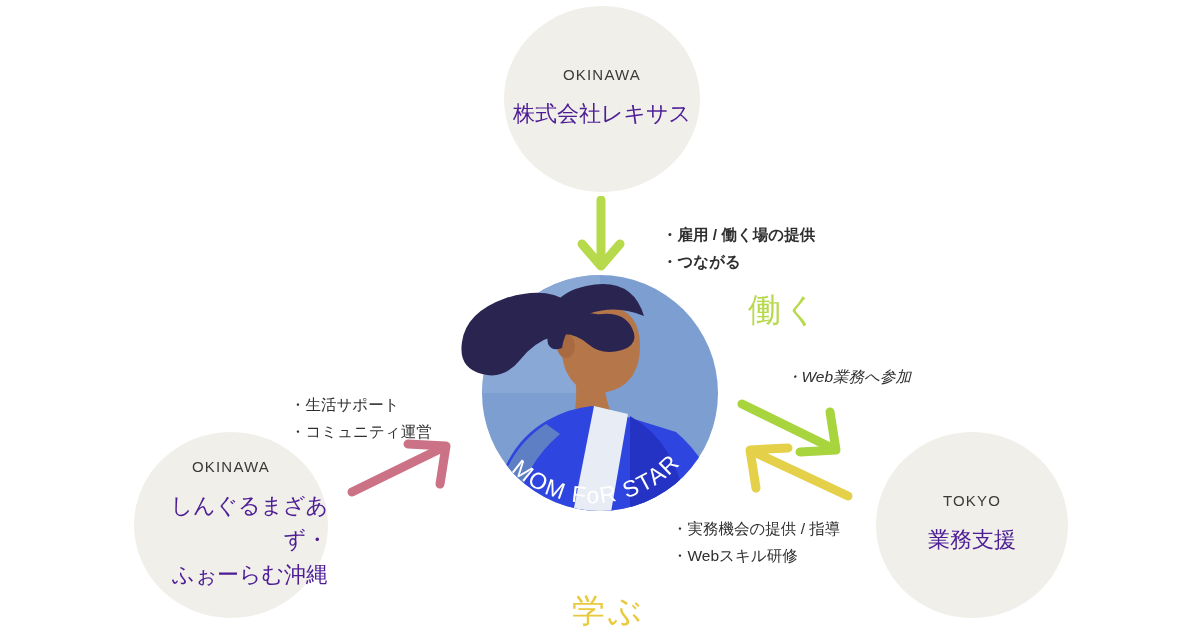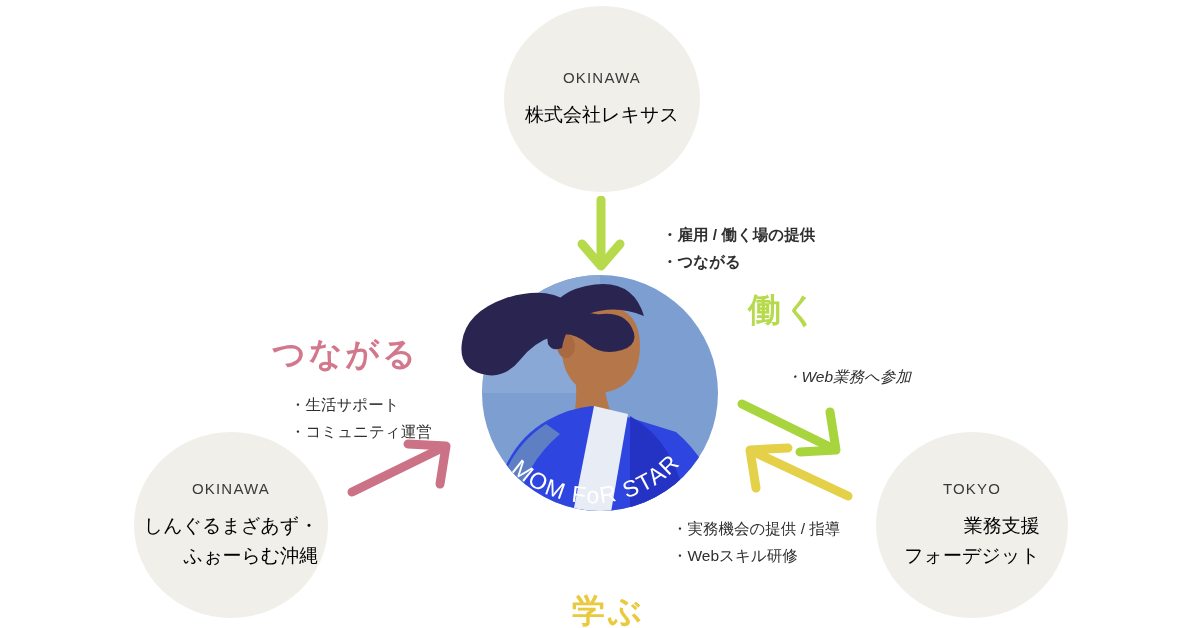--- a/index.html
+++ b/index.html
@@ -29,24 +29,24 @@
     color: #2d2d2d;
   }
   .bubble .region {
     font-size: 15px;
     letter-spacing: 1.2px;
     font-weight: 400;
     color: #3a3a3a;
     margin-bottom: 14px;
   }
   .bubble .org {
-    font-size: 19px;
+    font-size: 22px;
     line-height: 1.55;
     font-weight: 400;
-    color: #000000;
+    color: #4c1d95;
   }
 
   #bubble-okinawa-lexues {
     left: 504px; top: 6px;
     width: 196px; height: 186px;
   }
   #bubble-okinawa-forum {
     left: 134px; top: 432px;
     width: 194px; height: 186px;
   }
@@ -67,21 +67,21 @@
   .arrow { position: absolute; }
   #arrow-down-green { left: 556px; top: 196px; width: 90px; height: 80px; }
   #arrow-work-out   { left: 734px; top: 398px; width: 120px; height: 62px; }
   #arrow-learn-in   { left: 736px; top: 440px; width: 120px; height: 64px; }
   #arrow-connect    { left: 344px; top: 436px; width: 112px; height: 64px; }
 
   
   .big-label {
     position: absolute;
     font-size: 33px;
-    font-weight: 700;
+    font-weight: 400;
     letter-spacing: 3px;
     white-space: nowrap;
   }
   #label-connect { left: 272px; top: 332px; color: #d2778c; }
   #label-work    { left: 748px; top: 288px; color: #b7d94c; }
   #label-learn   { left: 572px; top: 543px; color: #e9c93e; margin-top: 46px; }
 
   .detail {
     position: absolute;
     font-size: 15.5px;
@@ -109,21 +109,20 @@
     <div class="org">
       <div>しんぐるまざあず・</div>
       <div>ふぉーらむ沖縄</div>
     </div>
   </div>
 
   <div class="bubble" id="bubble-tokyo-fourdigit">
     <div class="region">TOKYO</div>
     <div class="org">
       <div>業務支援</div>
-      <div>フォーデジット</div>
     </div>
   </div>
 
   <div id="center-illustration">
     <svg width="330" height="250" viewBox="0 0 330 250">
       <defs>
         <clipPath id="circleClip">
           <circle cx="202" cy="125" r="118"></circle>
         </clipPath>
         <path id="brandArc" d="M 100 188 A 118 118 0 0 0 300 170" fill="none"></path>
@@ -187,21 +186,20 @@
       <path d="M 8 56 L 98 12" stroke="#cc7287" stroke-width="9" stroke-linecap="round" fill="none"></path>
       <path d="M 64 8 L 102 10 L 96 48" stroke="#cc7287" stroke-width="9" stroke-linecap="round" stroke-linejoin="round" fill="none"></path>
     </svg>
   </div>
 
   <div class="detail" id="detail-employ">
     <div>・雇用 / 働く場の提供</div>
     <div>・つながる</div>
   </div>
 
-  <div class="big-label" id="label-connect">つながる</div>
   <div class="detail" id="detail-connect">
     <div>・生活サポート</div>
     <div>・コミュニティ運営</div>
   </div>
 
   <div class="big-label" id="label-work">働く</div>
   <div class="detail" id="detail-work">
     <div>・Web業務へ参加</div>
   </div>
 

